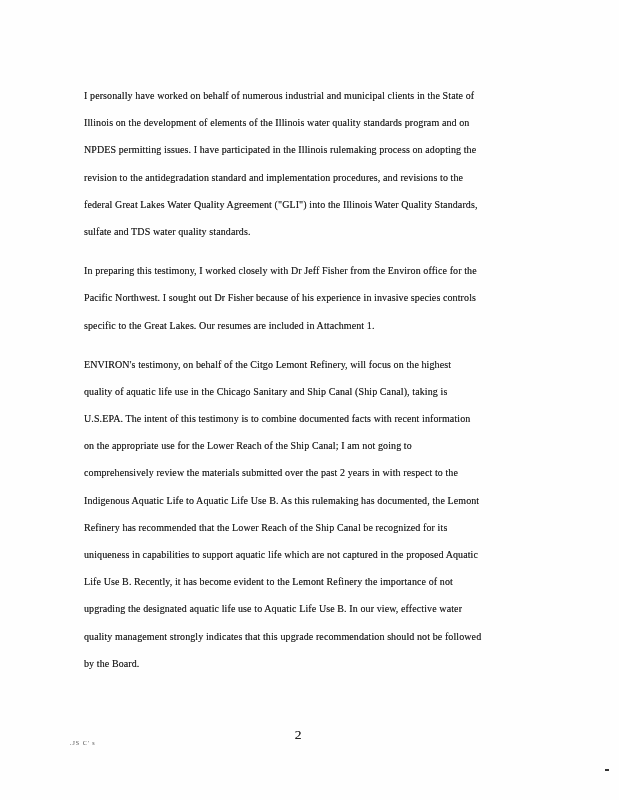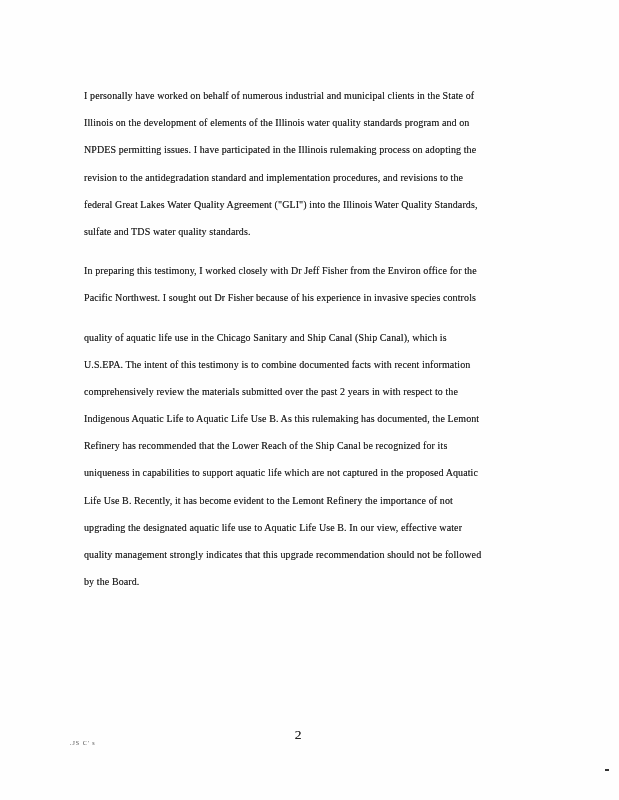--- a/index.html
+++ b/index.html
@@ -75,25 +75,28 @@
       <div class="line">Illinois on the development of elements of the Illinois water quality standards program and on</div>
       <div class="line">NPDES permitting issues.  I have participated in the Illinois rulemaking process on adopting the</div>
       <div class="line">revision to the antidegradation standard and implementation procedures, and revisions to the</div>
       <div class="line">federal Great Lakes Water Quality Agreement ("GLI") into the Illinois Water Quality Standards,</div>
       <div class="line">sulfate and TDS water quality standards.</div>
     </div>
 
     <div class="para">
       <div class="line">In preparing this testimony, I worked closely with Dr Jeff Fisher from the Environ office for the</div>
       <div class="line">Pacific Northwest.  I sought out Dr Fisher because of his experience in invasive species controls</div>
+      <div class="line">specific to the Great Lakes.   Our resumes are included in Attachment 1.</div>
     </div>
 
     <div class="para">
-      <div class="line">quality of aquatic life use in the Chicago Sanitary and Ship Canal (Ship Canal), which is</div>
+      <div class="line">ENVIRON's testimony, on behalf of the Citgo Lemont Refinery, will focus on the highest</div>
+      <div class="line">quality of aquatic life use in the Chicago Sanitary and Ship Canal (Ship Canal), taking is</div>
       <div class="line">U.S.EPA.  The intent of this testimony is to combine documented facts with recent information</div>
+      <div class="line">on the appropriate use for the Lower Reach of the Ship Canal; I am not going to</div>
       <div class="line">comprehensively review the materials submitted over the past 2 years in with respect to the</div>
       <div class="line">Indigenous Aquatic Life to Aquatic Life Use B.  As this rulemaking has documented, the Lemont</div>
       <div class="line">Refinery has recommended that the Lower Reach of the Ship Canal be recognized for its</div>
       <div class="line">uniqueness in capabilities to support aquatic life which are not captured in the proposed Aquatic</div>
       <div class="line">Life Use B.  Recently, it has become evident to the Lemont Refinery the importance of not</div>
       <div class="line">upgrading the designated aquatic life use to Aquatic Life Use B.  In our view, effective water</div>
       <div class="line">quality management strongly indicates that this upgrade recommendation should not be followed</div>
       <div class="line">by the Board.</div>
     </div>
 

